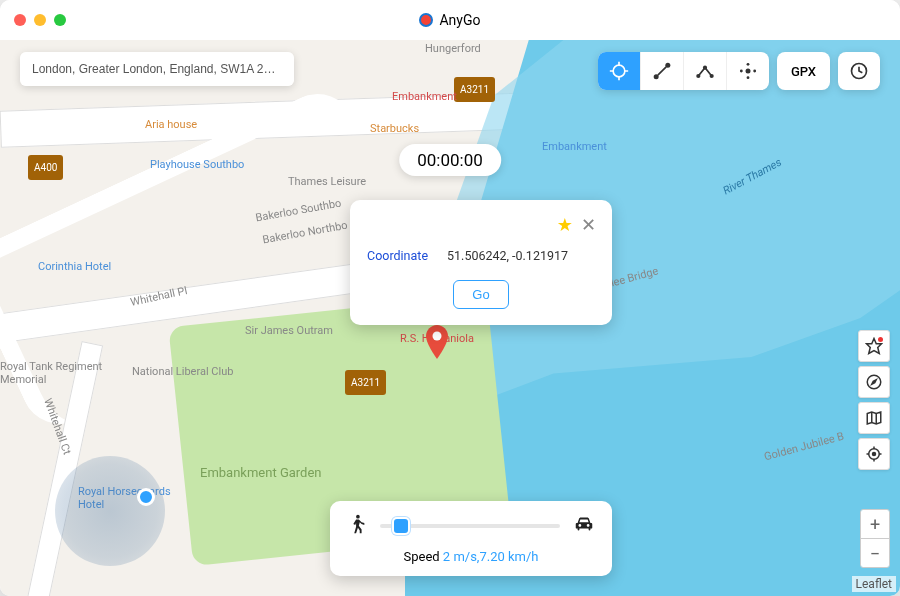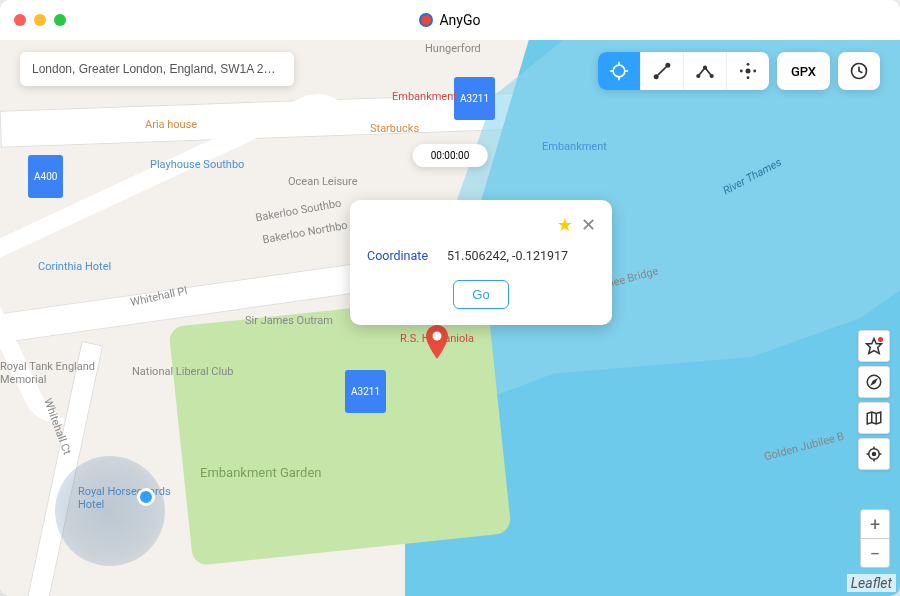--- a/index.html
+++ b/index.html
@@ -21,34 +21,34 @@
   .road.r2{left:0;top:210px;width:900px;height:28px;transform:rotate(-8deg);}
   .road.r3{left:-20px;top:120px;width:400px;height:180px;transform:rotate(-25deg);background:transparent;border:18px solid #fff;border-radius:40px;border-right:none;border-bottom:none;}
   .road.r4{left:50px;top:300px;width:20px;height:300px;transform:rotate(12deg);}
   
   .poi{position:absolute;font-size:11px;color:#d78b3a;white-space:nowrap;}
   .poi.blue{color:#4a90d9;}
   .poi.grey{color:#888;}
   .poi.red{color:#d24a4a;}
   .poi.water-lbl{color:#2b7aa6;font-style:italic;}
   .poi.orange{color:#d78b3a;}
-  .routebadge{position:absolute;background:#3b82f6;color:#fff;font-size:10px;padding:16px 6px;border-radius:3px;}
+  .routebadge{position:absolute;background:#a16207;color:#fff;font-size:10px;padding:7px 6px;border-radius:3px;}
   
   .searchbar{position:absolute;left:20px;top:12px;display:flex;align-items:center;box-shadow:0 2px 8px rgba(0,0,0,.15);border-radius:6px;overflow:hidden;}
   .searchbar input{border:none;padding:10px 12px;width:250px;font-size:12px;outline:none;color:#555;text-overflow:ellipsis;}
   .searchbar button{border:none;background:#2ea1ff;color:#fff;padding:10px 22px;font-size:14px;cursor:pointer;}
   .topright{position:absolute;right:20px;top:12px;display:flex;gap:8px;}
   .btngrp{display:flex;background:#fff;border-radius:8px;box-shadow:0 2px 8px rgba(0,0,0,.15);overflow:hidden;}
   .btngrp .b{width:42px;height:38px;display:flex;align-items:center;justify-content:center;cursor:pointer;border-left:1px solid #eee;}
   .btngrp .b:first-child{border-left:none;}
   .btngrp .b.active{background:#2ea1ff;color:#fff;}
   .btngrp .b.text{width:auto;padding:0 14px;font-size:13px;font-weight:500;}
   .icn{width:20px;height:20px;}
   
-  .timer{position:absolute;left:50%;transform:translateX(-50%);top:104px;background:#fff;padding:6px 18px;border-radius:18px;font-size:10px;box-shadow:0 2px 8px rgba(0,0,0,.15);}
+  .timer{position:absolute;left:50%;transform:translateX(-50%);top:104px;background:#fff;padding:6px 18px;border-radius:18px;font-size:17px;box-shadow:0 2px 8px rgba(0,0,0,.15);}
   
   .popup{position:absolute;left:350px;top:160px;width:230px;background:#fff;border-radius:10px;box-shadow:0 4px 16px rgba(0,0,0,.2);padding:14px 16px 16px;}
   .popup .hdr{display:flex;justify-content:flex-end;gap:8px;margin-bottom:6px;}
   .popup table{font-size:12.5px;color:#333;border-spacing:0 6px;}
   .popup td:first-child{padding-right:18px;color:#1d4ed8;}
   .popup .gobtn{display:block;margin:10px auto 0;border:1px solid #2ea1ff;background:#fff;color:#2ea1ff;padding:6px 18px;border-radius:6px;cursor:pointer;font-size:13px;}
   .star{color:#ffcc00;font-size:18px;cursor:pointer;}
   .close{color:#888;font-size:18px;cursor:pointer;font-weight:300;}
   
   .speedpane{position:absolute;left:330px;bottom:20px;width:250px;background:#fff;border-radius:10px;box-shadow:0 4px 16px rgba(0,0,0,.2);padding:12px 16px;}
@@ -56,21 +56,21 @@
   .speedpane .track{flex:1;height:4px;background:#e5e5e5;border-radius:2px;margin:0 12px;position:relative;}
   .speedpane .thumb{position:absolute;left:8%;top:-5px;width:14px;height:14px;background:#2ea1ff;border-radius:3px;box-shadow:0 0 0 2px #fff,0 0 0 3px #bcdfff;}
   .speedpane .row2{text-align:center;font-size:13px;margin-top:10px;}
   .speedpane .row2 .v{color:#2ea1ff;}
   
   .sidetools{position:absolute;right:10px;top:290px;display:flex;flex-direction:column;gap:4px;}
   .sidetools .t{width:30px;height:30px;background:#fff;border:1px solid #ddd;border-radius:3px;display:flex;align-items:center;justify-content:center;cursor:pointer;box-shadow:0 1px 3px rgba(0,0,0,.1);}
   .zoom{position:absolute;right:10px;bottom:28px;display:flex;flex-direction:column;border:1px solid #ccc;border-radius:3px;overflow:hidden;}
   .zoom .z{width:28px;height:28px;background:#fff;display:flex;align-items:center;justify-content:center;cursor:pointer;border-bottom:1px solid #ccc;color:#666;font-size:18px;}
   .zoom .z:last-child{border-bottom:none;}
-  .leaflet{position:absolute;right:4px;bottom:4px;font-size:14px;color:#555;background:rgba(255,255,255,.7);padding:1px 4px;font-style:italic;}
+  .leaflet{position:absolute;right:4px;bottom:4px;font-size:12px;color:#555;background:rgba(255,255,255,.7);padding:1px 4px;}
   
   .joywrap{position:absolute;left:55px;bottom:30px;width:110px;height:110px;}
   .joywrap .ring{position:absolute;inset:0;border-radius:50%;background:radial-gradient(circle,rgba(80,120,160,.35) 0%,rgba(80,120,160,.25) 60%,rgba(80,120,160,.1) 100%);}
   .joywrap .dot{position:absolute;right:10px;top:32px;width:12px;height:12px;border-radius:50%;background:#2ea1ff;border:3px solid #fff;}
   
   .pinmk{position:absolute;left:425px;top:285px;}
   .pinmk svg{width:24px;height:34px;}
 </style>
 </head>
 <body>
@@ -99,31 +99,31 @@
     <div class="water2"></div>
     <div class="park"></div>
 
     <span class="routebadge" style="left:28px;top:115px">A400</span>
     <span class="routebadge" style="left:454px;top:37px">A3211</span>
     <span class="routebadge" style="left:345px;top:330px">A3211</span>
 
     <span class="poi grey" style="left:425px;top:2px">Hungerford</span>
     <span class="poi orange" style="left:145px;top:78px">Aria house</span>
     <span class="poi blue" style="left:150px;top:118px">Playhouse Southbo</span>
-    <span class="poi grey" style="left:288px;top:135px">Ocean Leisure</span>
+    <span class="poi grey" style="left:288px;top:135px">Thames Leisure</span>
     <span class="poi orange" style="left:370px;top:82px">Starbucks</span>
     <span class="poi red" style="left:392px;top:50px">Embankment</span>
     <span class="poi blue" style="left:542px;top:100px">Embankment</span>
     <span class="poi grey" style="left:255px;top:164px;transform:rotate(-10deg)">Bakerloo Southbo</span>
     <span class="poi grey" style="left:262px;top:186px;transform:rotate(-10deg)">Bakerloo Northbo</span>
     <span class="poi blue" style="left:38px;top:220px">Corinthia Hotel</span>
     <span class="poi grey" style="left:130px;top:250px;transform:rotate(-12deg)">Whitehall Pl</span>
-    <span class="poi grey" style="left:245px;top:274px">Sir James Outram</span>
+    <span class="poi grey" style="left:245px;top:284px">Sir James Outram</span>
     <span class="poi red" style="left:400px;top:292px">R.S. Hispaniola</span>
-    <span class="poi grey" style="left:0px;top:320px;width:120px;white-space:normal">Royal Tank England Memorial</span>
+    <span class="poi grey" style="left:0px;top:320px;width:120px;white-space:normal">Royal Tank Regiment Memorial</span>
     <span class="poi grey" style="left:132px;top:325px">National Liberal Club</span>
     <span class="poi grey" style="left:28px;top:380px;transform:rotate(70deg)">Whitehall Ct</span>
     <span class="poi grey" style="left:200px;top:425px;font-size:13px;color:#7aa05a">Embankment Garden</span>
     <span class="poi blue" style="left:78px;top:445px;width:100px;white-space:normal">Royal Horseguards Hotel</span>
     <span class="poi water-lbl" style="right:115px;top:130px;transform:rotate(-28deg)">River Thames</span>
     <span class="poi grey" style="right:240px;top:238px;transform:rotate(-15deg)">Golden Jubilee Bridge</span>
     <span class="poi grey" style="right:55px;top:400px;transform:rotate(-15deg)">Golden Jubilee B</span>
 
     <div class="pinmk">
       <svg viewBox="0 0 24 34">
@@ -196,20 +196,39 @@
         <tbody>
             <tr>
               <td>Coordinate</td>
               <td>51.506242, -0.121917</td>
             </tr>
       </tbody>
         </table>
       <button class="gobtn">Go</button>
     </div>
 
+    <div class="speedpane">
+      <div class="row1">
+        <span>
+          <svg width="22" height="22" viewBox="0 0 24 24" fill="#222">
+              <circle cx="13" cy="4" r="2"></circle>
+              <path d="M11 7l-3 5 2 1 1-2v4l-2 7h2l2-6 2 3v3h2v-4l-3-4 1-4 2 2 3 1v-2l-3-1-3-3z"></path>
+            </svg>
+        </span>
+        <div class="track">
+            <div class="thumb"></div>
+          </div>
+        <span>
+          <svg width="24" height="22" viewBox="0 0 24 24" fill="#222">
+              <path d="M5 11l1.5-4.5C6.8 5.6 7.6 5 8.5 5h7c.9 0 1.7.6 2 1.5L19 11h1c.6 0 1 .4 1 1v4c0 .6-.4 1-1 1h-1v1c0 .6-.4 1-1 1s-1-.4-1-1v-1H7v1c0 .6-.4 1-1 1s-1-.4-1-1v-1H4c-.6 0-1-.4-1-1v-4c0-.6.4-1 1-1h1zm2.5 4c.8 0 1.5-.7 1.5-1.5S8.3 12 7.5 12 6 12.7 6 13.5 6.7 15 7.5 15zm9 0c.8 0 1.5-.7 1.5-1.5S17.3 12 16.5 12 15 12.7 15 13.5s.7 1.5 1.5 1.5zM7 10h10l-1-3H8l-1 3z"></path>
+            </svg>
+        </span>
+      </div>
+      <div class="row2"><span>Speed</span> <span class="v">2 m/s,7.20 km/h</span></div>
+    </div>
 
     <div class="sidetools">
       <div class="t">
           <svg width="18" height="18" viewBox="0 0 24 24" fill="none" stroke="#333" stroke-width="2">
             <polygon points="12,2 15,9 22,9 17,14 19,22 12,18 5,22 7,14 2,9 9,9"></polygon>
           </svg>
           <span style="position:absolute;margin-left:12px;margin-top:-14px;width:5px;height:5px;background:#e33;border-radius:50%"></span>
         </div>
       <div class="t">
           <svg width="18" height="18" viewBox="0 0 24 24" fill="none" stroke="#333" stroke-width="2">

